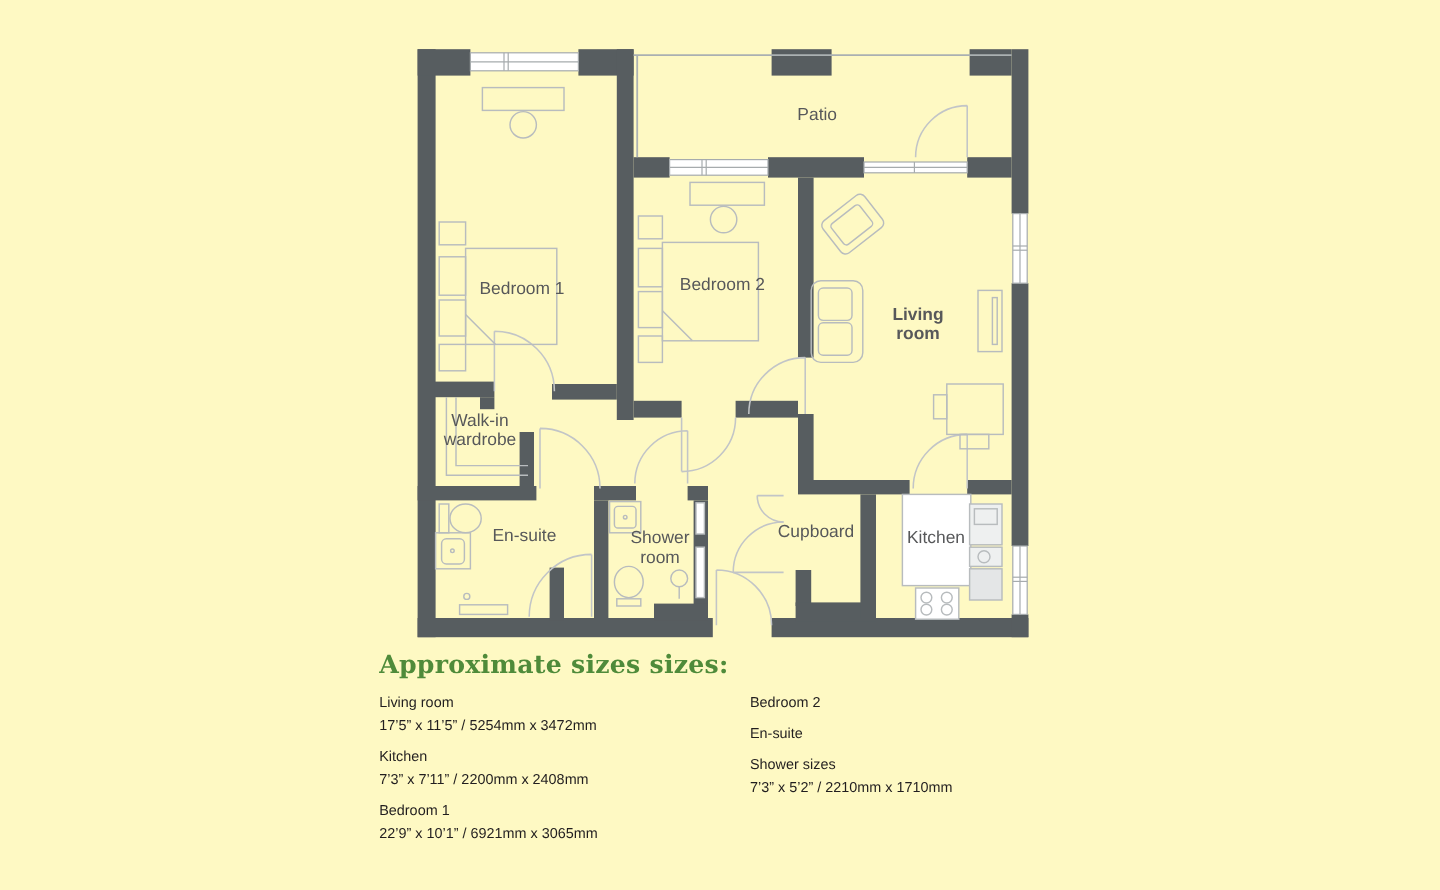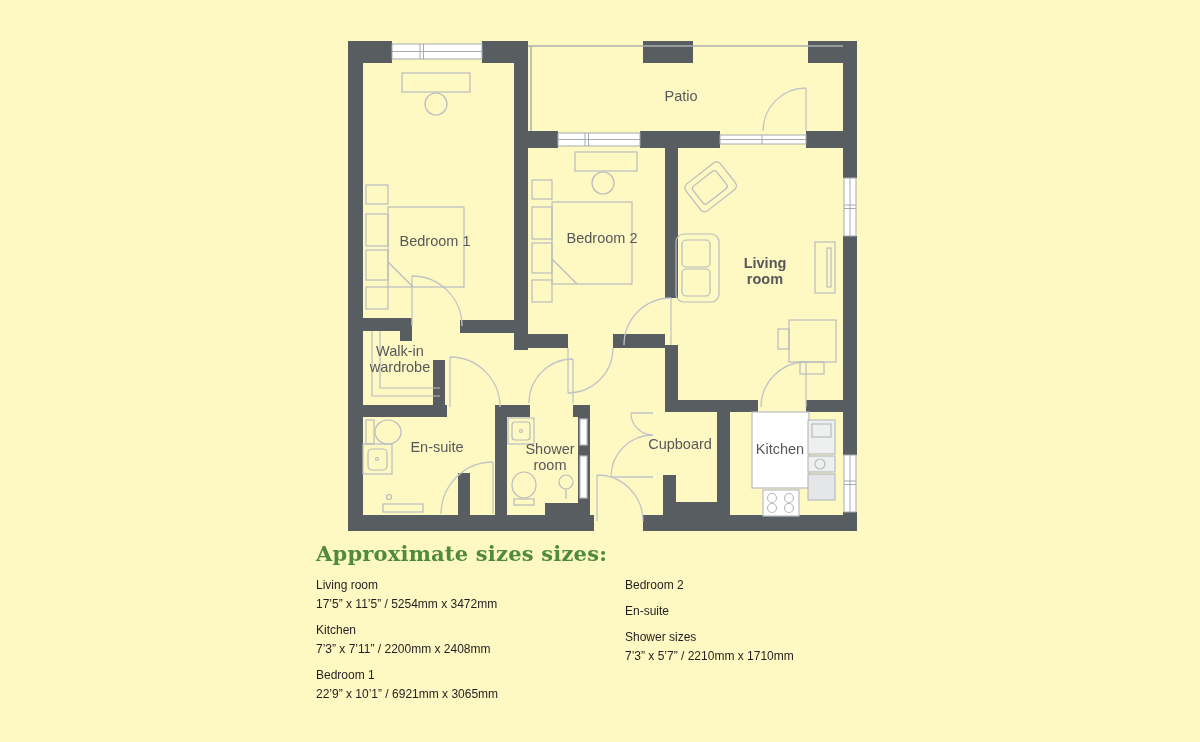--- a/index.html
+++ b/index.html
@@ -243,18 +243,18 @@
       </div>
       <div class="sizes-col right">
         <div class="size-item">
           <div class="size-name">Bedroom 2</div>
         </div>
         <div class="size-item">
           <div class="size-name">En-suite</div>
         </div>
         <div class="size-item">
           <div class="size-name">Shower sizes</div>
-          <div class="size-dims">7’3” x 5’7” / 2210mm x 1710mm</div>
+          <div class="size-dims">7’3” x 5’2” / 2210mm x 1710mm</div>
         </div>
       </div>
     </div>
   </div>
 </div>
 
 </body></html>

